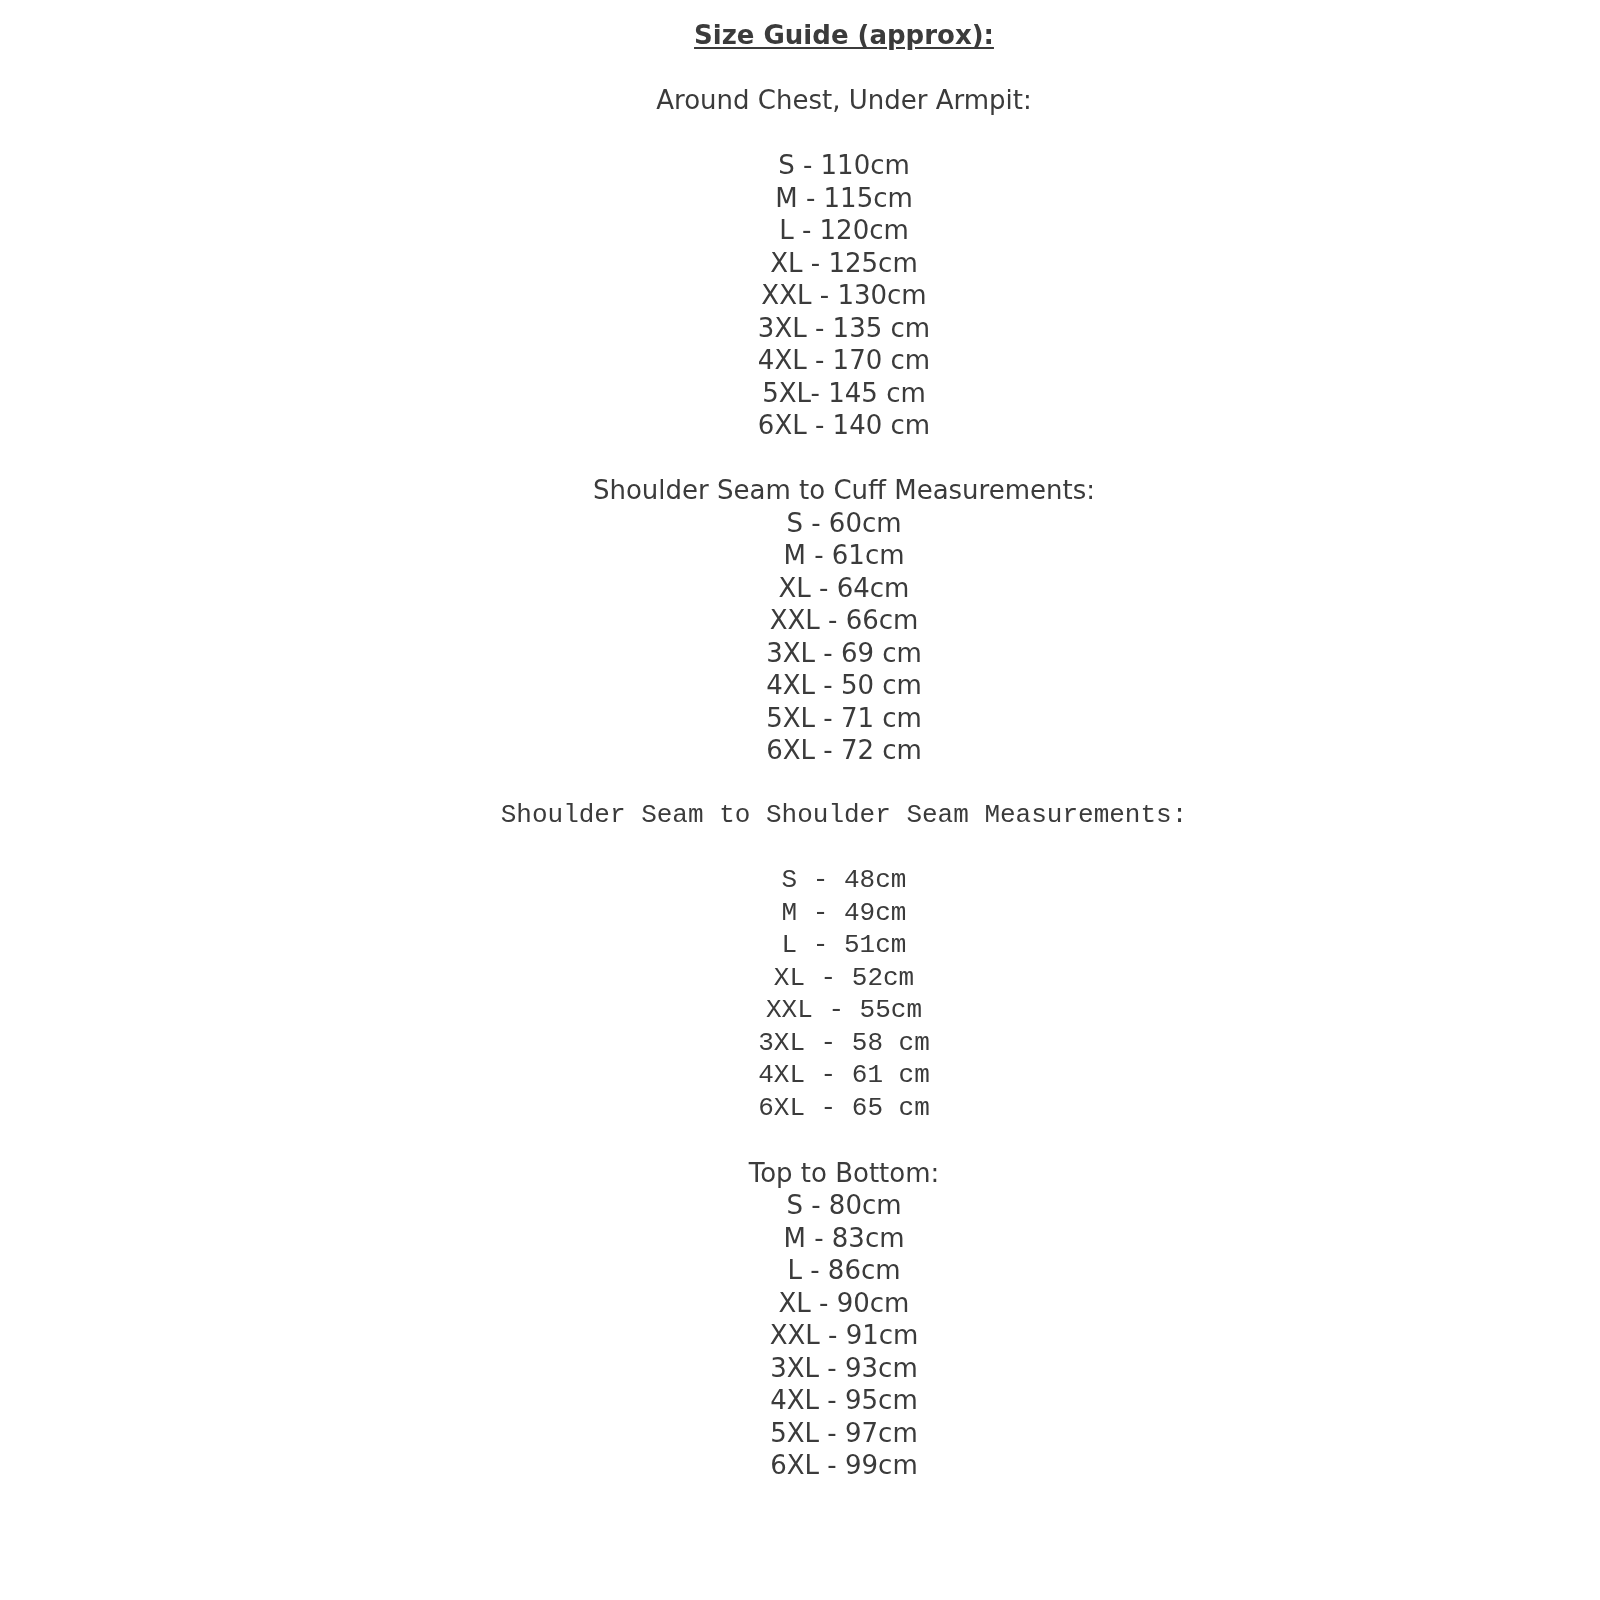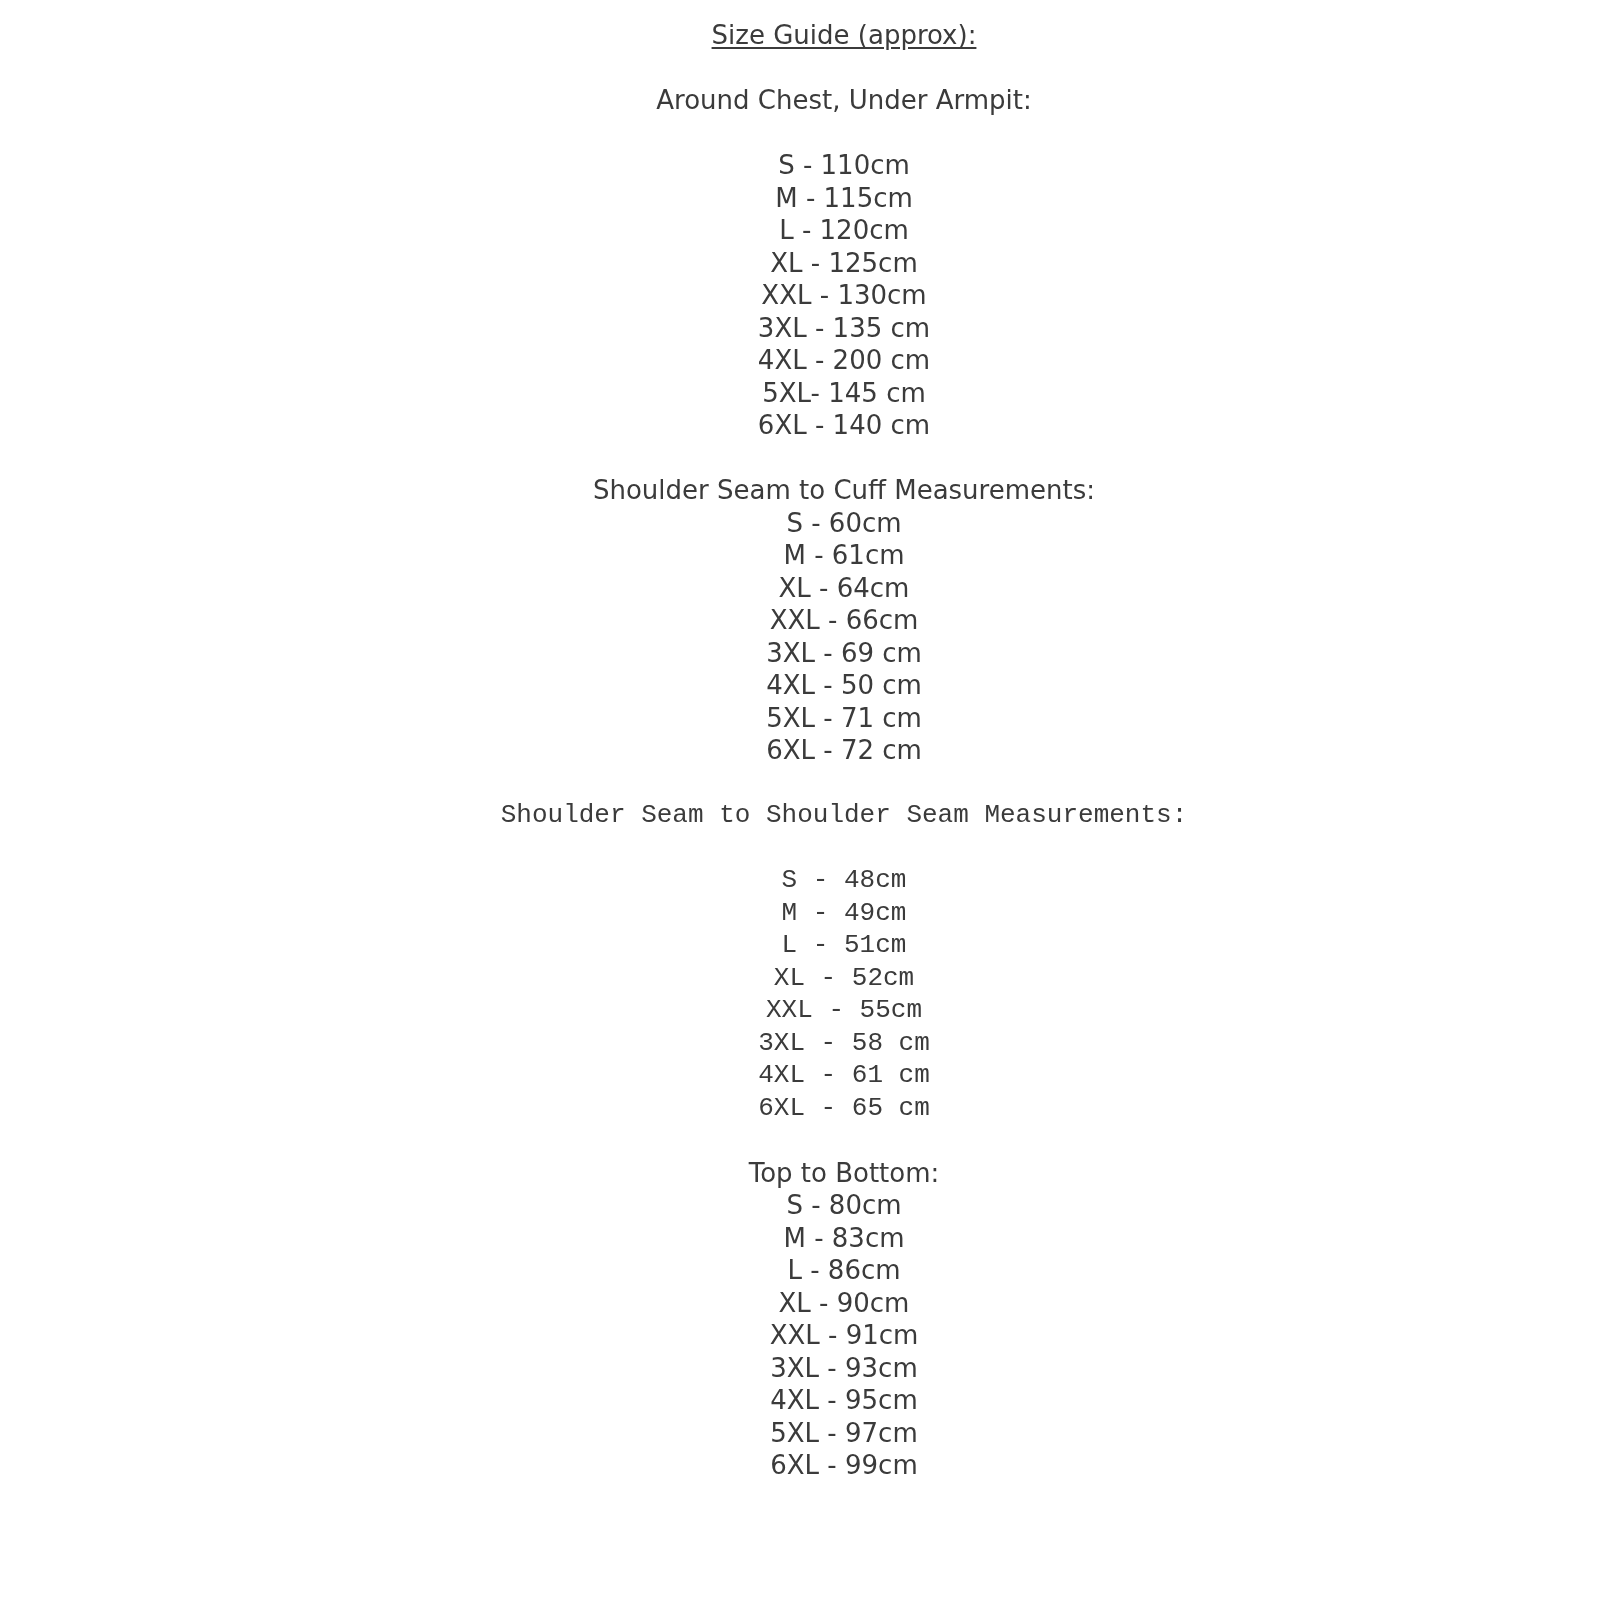--- a/index.html
+++ b/index.html
@@ -19,21 +19,21 @@
     text-align: center;
     font-family: "DejaVu Sans", sans-serif;
     font-size: 26px;
     line-height: 32.5px;
     color: #3b3b3b;
     -webkit-font-smoothing: antialiased;
   }
   .doc-title {
     margin: 0;
     font-size: 26px;
-    font-weight: normal;
+    font-weight: bold;
     text-decoration: underline;
     text-underline-offset: 3px;
   }
   .section-heading {
     margin: 0;
     font-weight: normal;
   }
   .size-row {
     margin: 0;
     text-align: center;
@@ -57,21 +57,21 @@
   <div class="spacer"></div>
   <div id="sections">
       <div class="section-heading font-default">Around Chest, Under Armpit:</div>
       <div class="spacer"></div>
       <div class="size-row font-default">S - 110cm</div>
       <div class="size-row font-default">M - 115cm</div>
       <div class="size-row font-default">L - 120cm</div>
       <div class="size-row font-default">XL - 125cm</div>
       <div class="size-row font-default">XXL - 130cm</div>
       <div class="size-row font-default">3XL - 135 cm</div>
-      <div class="size-row font-default">4XL - 200 cm</div>
+      <div class="size-row font-default">4XL - 170 cm</div>
       <div class="size-row font-default">5XL- 145 cm</div>
       <div class="size-row font-default">6XL - 140 cm</div>
       <div class="spacer"></div>
       <div class="section-heading font-default">Shoulder Seam to Cuff Measurements:</div>
       <div class="size-row font-default">S - 60cm</div>
       <div class="size-row font-default">M - 61cm</div>
       <div class="size-row font-default">XL - 64cm</div>
       <div class="size-row font-default">XXL - 66cm</div>
       <div class="size-row font-default">3XL - 69 cm</div>
       <div class="size-row font-default">4XL - 50 cm</div>

